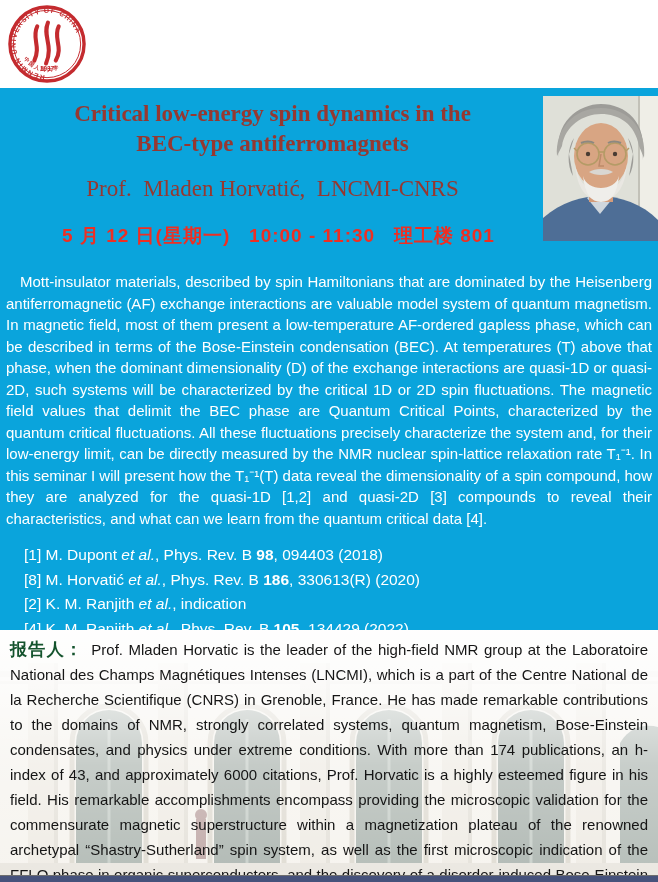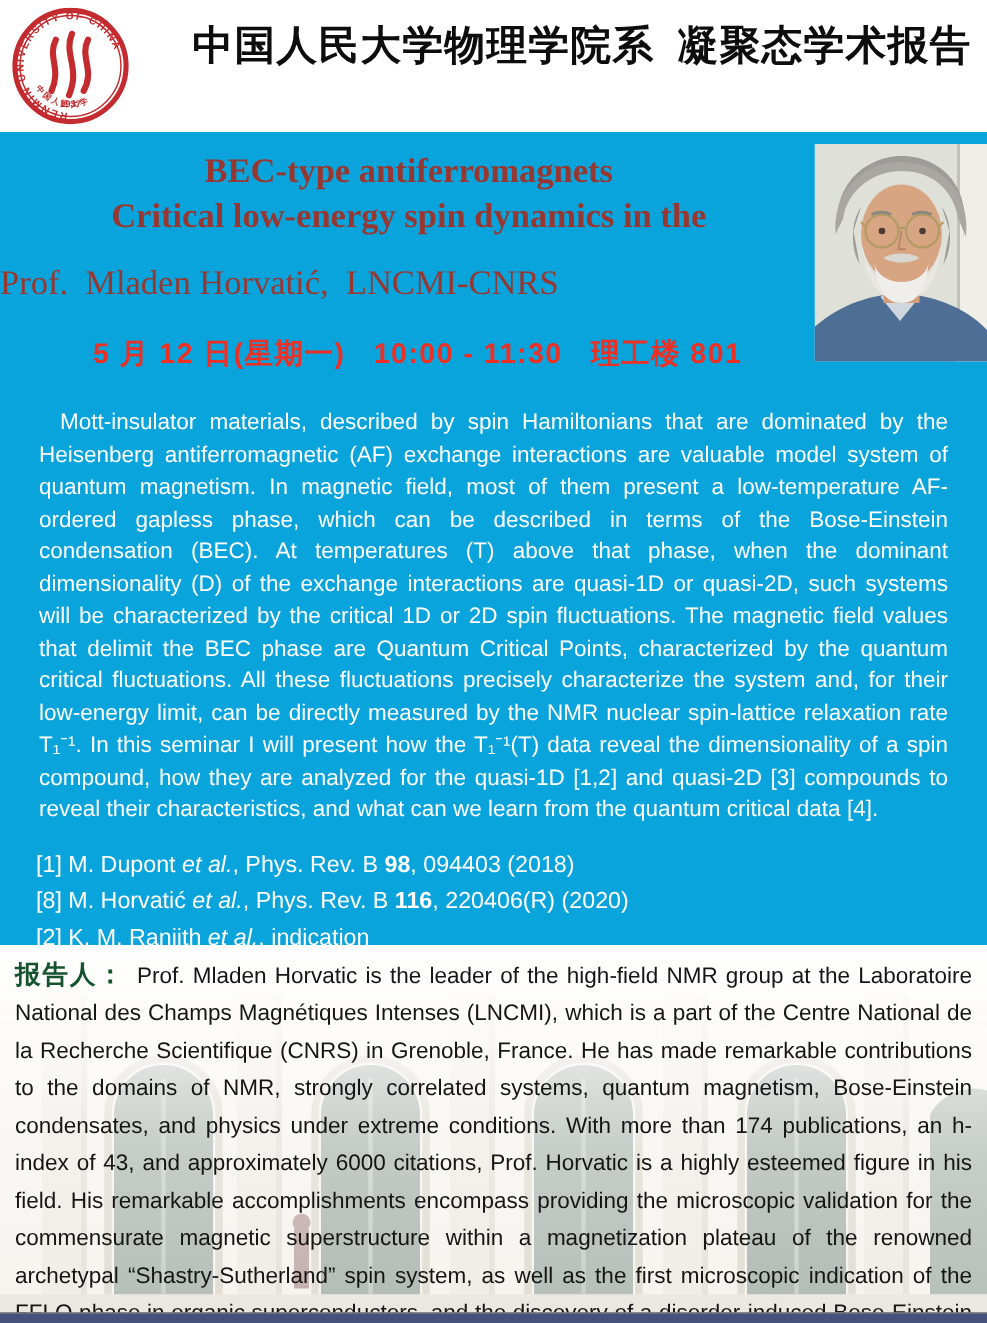--- a/index.html
+++ b/index.html
@@ -30,33 +30,33 @@
   
   .blue-section{
     position:relative; height:542px; background:var(--banner-bg); color:#fff;
   }
   .talk-title{
     width:545px; padding-top:11px; text-align:center;
     font-family:"Liberation Serif", serif; font-weight:bold;
     font-size:23px; line-height:30px; color:var(--title-red);
   }
   .speaker-line{
-    width:545px; margin-top:17px; white-space:pre-wrap;
+    width:545px; margin-top:17px; text-align:center; white-space:pre-wrap;
     font-family:"Liberation Serif", serif; font-size:23px; color:var(--title-red);
   }
   .datetime-line{
     width:545px; margin-top:21px; text-align:center; white-space:pre-wrap;
     font-size:19px; font-weight:bold; color:var(--date-red); letter-spacing:1px;padding-left:12px;
   }
   .speaker-photo{
     position:absolute; top:8px; right:0; width:115px; height:145px;
     display:block;
   }
   .abstract{
-    margin-top:22px; padding:0 26px; text-align:justify;
+    margin-top:22px; padding:0 6px; text-align:justify;
     font-size:15px; line-height:21.5px; color:#fff; text-indent:14px;
   }
   .references{
     margin-top:14px; padding:0 24px; font-size:15.5px; line-height:24.5px; color:#fff;
   }
   .ref-etal{font-style:italic;}
   .ref-vol{font-weight:bold;}
   
   .bio-section{position:relative; height:245px; background:#fff; overflow:hidden;}
   .building-photo{position:absolute; left:0; bottom:0; width:658px; height:252px;}
@@ -93,28 +93,27 @@
     </text>
     <path class="seal-stroke" d="M30 22 C 24 34, 34 42, 27 57"></path>
     <path class="seal-stroke" d="M41 18 C 35 32, 47 41, 39 60"></path>
     <path class="seal-stroke" d="M52 22 C 46 34, 57 43, 49 57"></path>
     <text class="seal-text" x="40" y="68" font-size="6.5" text-anchor="middle">1937</text>
     <text class="seal-text" font-size="5.5">
       <textPath href="#ring-bot" startOffset="18%">中 国 人 民 大 学</textPath>
     </text>
   </svg>
   <div class="header-titles">
-    <div class="title-cn">中国人民大学物理学院系  凝聚态学术报告</div>
   </div>
 </div>
 
 <div class="blue-section">
   <div class="talk-title">
+    <div>Critical low-energy spin dynamics in the</div>
     <div>BEC-type antiferromagnets</div>
-    <div>Critical low-energy spin dynamics in the</div>
   </div>
   <div class="speaker-line">Prof.  Mladen Horvatić,  LNCMI-CNRS</div>
   <div class="datetime-line">5 月 12 日(星期一)   10:00 - 11:30   理工楼 801</div>
 
   <svg class="speaker-photo" viewBox="0 0 115 145" preserveAspectRatio="none">
     <rect x="0" y="0" width="115" height="145" fill="#dfe0d8"></rect>
     <rect x="96" y="0" width="19" height="145" fill="#efeee7"></rect>
     <rect x="95" y="0" width="2" height="145" fill="#c2c1b8"></rect>
 
     <path d="M0 145 L0 122 C 18 106, 40 100, 57 100 C 76 100, 100 108, 115 124 L115 145 Z" fill="#4e6e96"></path>
@@ -146,21 +145,21 @@
     <path d="M38 47 C 42 45, 48 45, 51 47" stroke="#8c8880" stroke-width="2" fill="none"></path>
     <path d="M65 47 C 68 45, 74 45, 78 47" stroke="#8c8880" stroke-width="2" fill="none"></path>
 
     <path d="M58 58 L 56 70 L 61 70" stroke="#bd8a6a" stroke-width="1.5" fill="none"></path>
   </svg>
 
   <div class="abstract">Mott-insulator materials, described by spin Hamiltonians that are dominated by the Heisenberg antiferromagnetic (AF) exchange interactions are valuable model system of quantum magnetism. In magnetic field, most of them present a low-temperature AF-ordered gapless phase, which can be described in terms of the Bose-Einstein condensation (BEC). At temperatures (T) above that phase, when the dominant dimensionality (D) of the exchange interactions are quasi-1D or quasi-2D, such systems will be characterized by the critical 1D or 2D spin fluctuations. The magnetic field values that delimit the BEC phase are Quantum Critical Points, characterized by the quantum critical fluctuations. All these fluctuations precisely characterize the system and, for their low-energy limit, can be directly measured by the NMR nuclear spin-lattice relaxation rate T₁⁻¹. In this seminar I will present how the T₁⁻¹(T) data reveal the dimensionality of a spin compound, how they are analyzed for the quasi-1D [1,2] and quasi-2D [3] compounds to reveal their characteristics, and what can we learn from the quantum critical data [4].</div>
 
   <div class="references">
     <div><span>[1] M. Dupont </span><span class="ref-etal">et al.</span><span>, Phys. Rev. B </span><span class="ref-vol">98</span><span>, 094403 (2018)</span></div>
-    <div><span>[8] M. Horvatić </span><span class="ref-etal">et al.</span><span>, Phys. Rev. B </span><span class="ref-vol">116</span><span>, 220406(R) (2020)</span></div>
+    <div><span>[8] M. Horvatić </span><span class="ref-etal">et al.</span><span>, Phys. Rev. B </span><span class="ref-vol">186</span><span>, 330613(R) (2020)</span></div>
     <div><span>[2] K. M. Ranjith </span><span class="ref-etal">et al.</span><span>, </span><span class="ref-vol"></span><span>indication</span></div>
     <div><span>[4] K. M. Ranjith </span><span class="ref-etal">et al.</span><span>, Phys. Rev. B </span><span class="ref-vol">105</span><span>, 134429 (2022)</span></div>
   </div>
 </div>
 
 <div class="bio-section">
   <svg class="building-photo" viewBox="0 0 658 252" preserveAspectRatio="none">
     <rect x="0" y="0" width="658" height="252" fill="#ece7dc"></rect>
     <rect x="0" y="48" width="658" height="6" fill="#d9d2c4"></rect>
     <rect x="0" y="58" width="658" height="3" fill="#d9d2c4"></rect>

